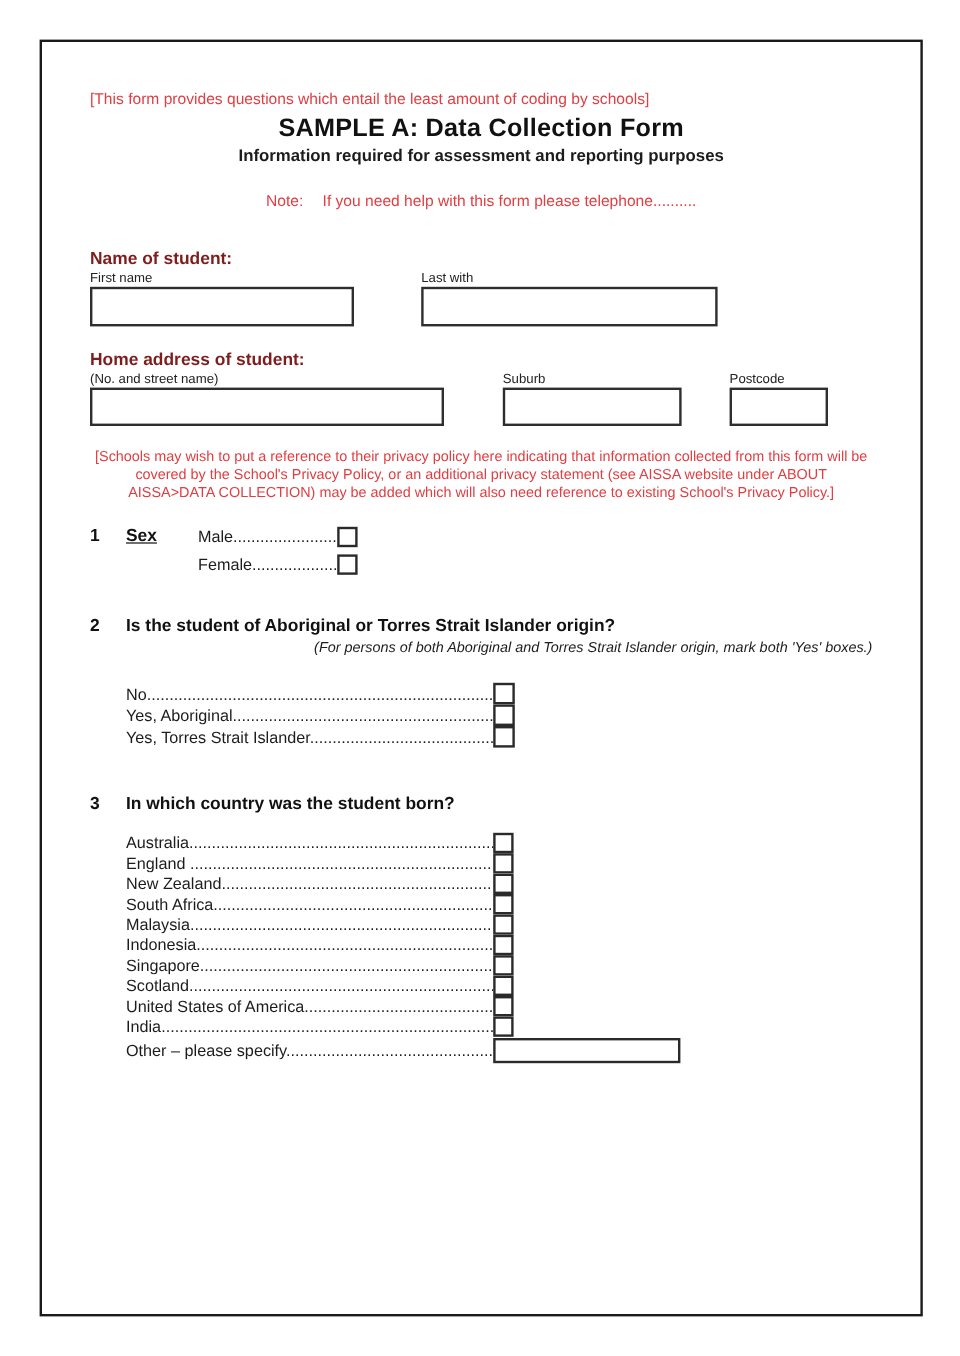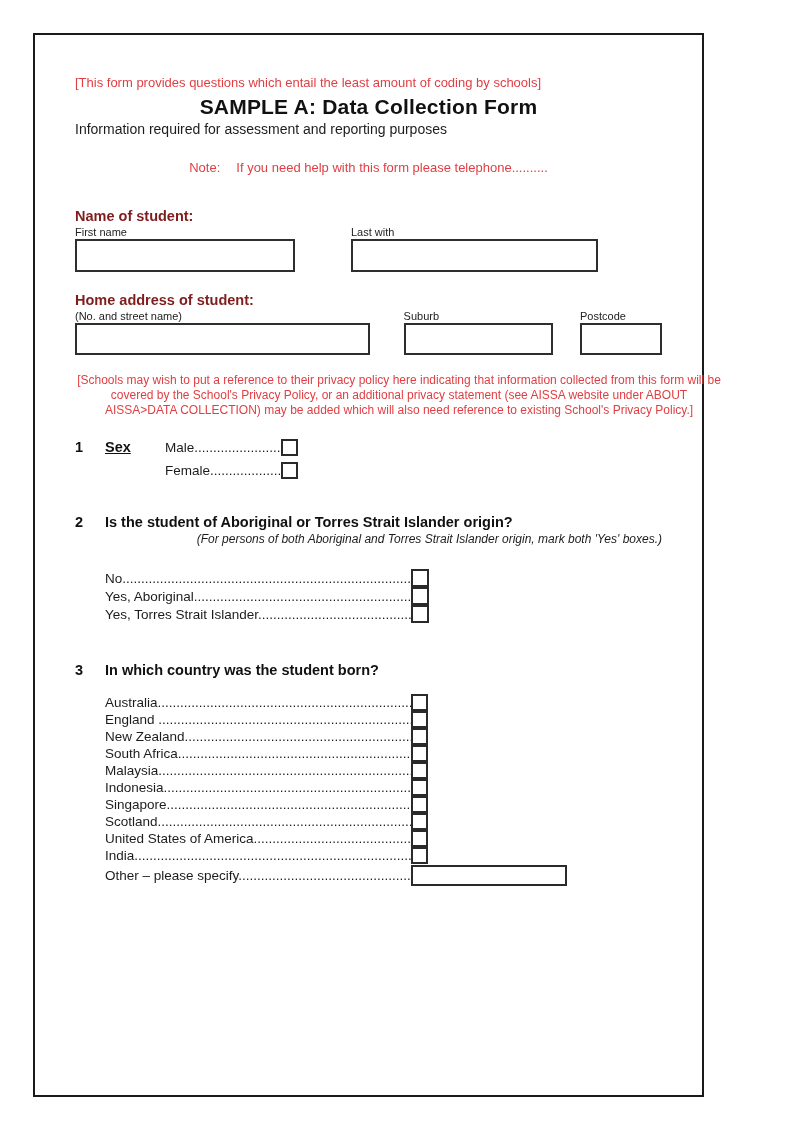--- a/index.html
+++ b/index.html
@@ -4,30 +4,30 @@
 <style>
   * { margin: 0; padding: 0; box-sizing: border-box; }
   html, body { background: #ffffff; }
   body {
     width: 800px; height: 1130px; position: relative;
     font-family: "Liberation Sans", "DejaVu Sans", sans-serif;
     color: #1c1c1c;
   }
   .page {
     position: absolute; left: 33px; top: 33px;
-    width: 671px; height: 1064px;
+    width: 736px; height: 1064px;
     border: 2px solid #1a1a1a;
     background: #ffffff;
     padding: 40px 40px 0 40px;
   }
   .red { color: #e03e42; }
 
   .intro-line { font-size: 13px; margin-bottom: 5px; }
   .form-title { font-size: 21px; font-weight: bold; text-align: center; color: #111; letter-spacing: 0.2px; }
-  .form-subtitle { font-size: 14px; font-weight: normal; text-align: left; margin-top: 2px; }
+  .form-subtitle { font-size: 14px; font-weight: bold; text-align: center; margin-top: 2px; }
   .help-note { font-size: 13px; margin-top: 23px; text-align: center; }
   .help-note .note-label { margin-right: 16px; }
 
   .section-heading { font-size: 14.5px; font-weight: bold; color: #7f1d1d; }
   .field-label { font-size: 11px; color: #222; margin-bottom: 1px; }
 
   .fields-row { display: flex; }
   .fieldbox {
     border: 2px solid #2e2e2e; background: #fff;
     font-size: 14px; font-family: "Liberation Sans", "DejaVu Sans", sans-serif;

